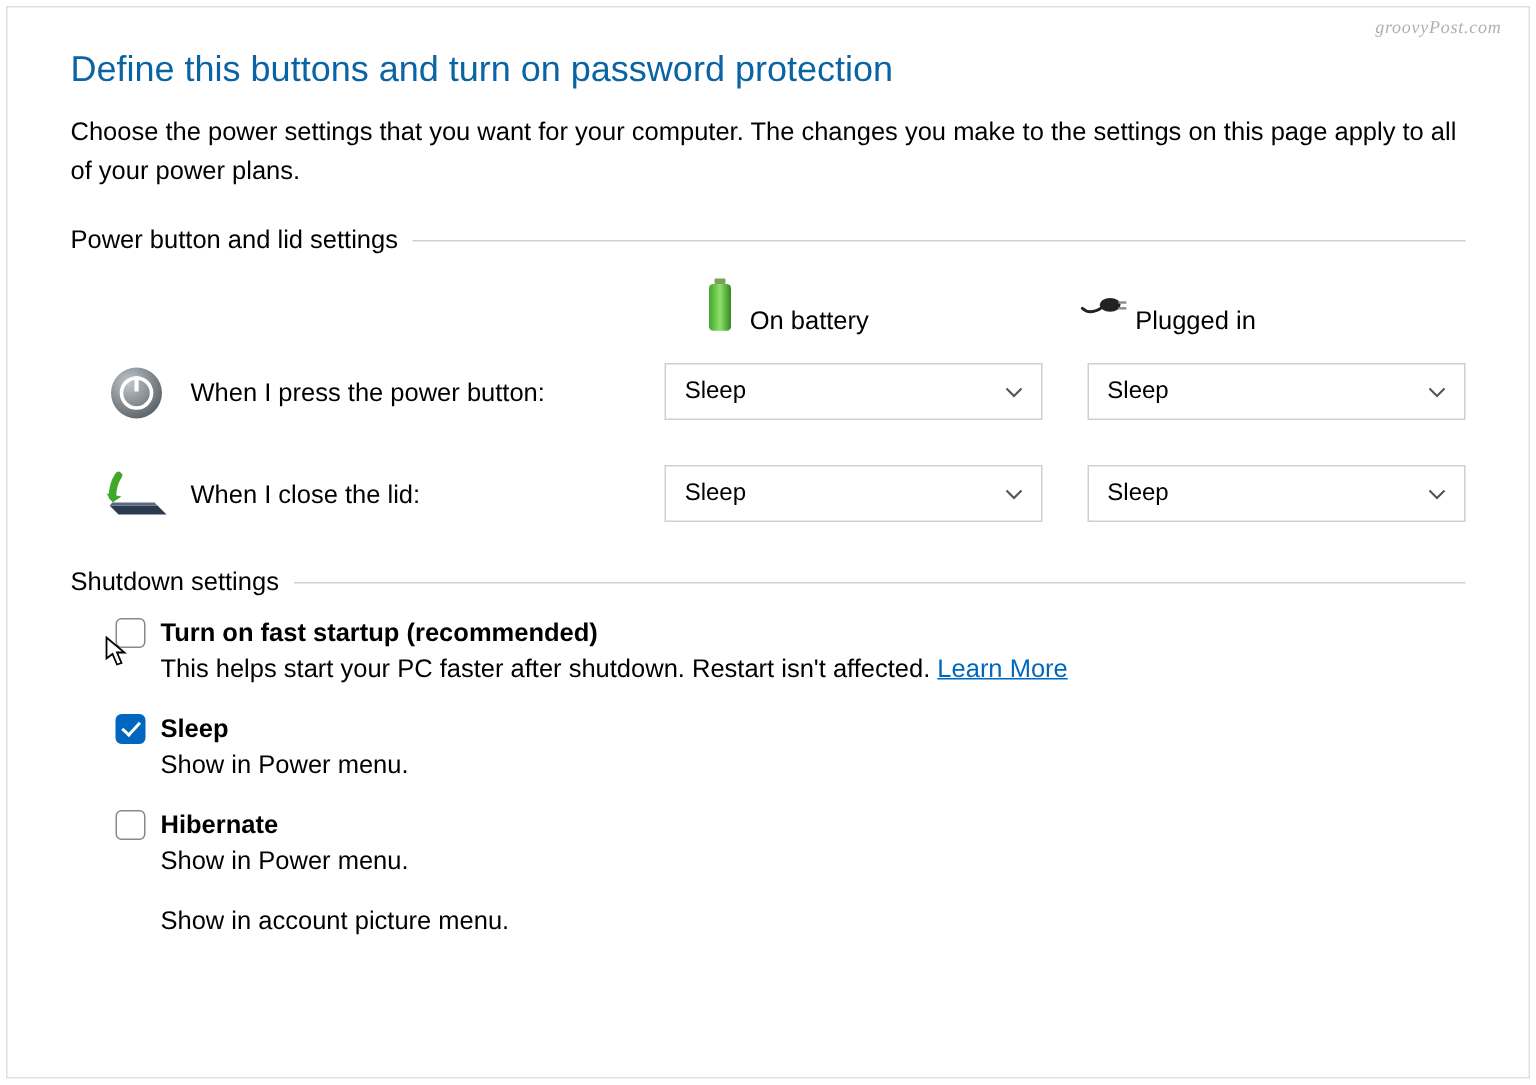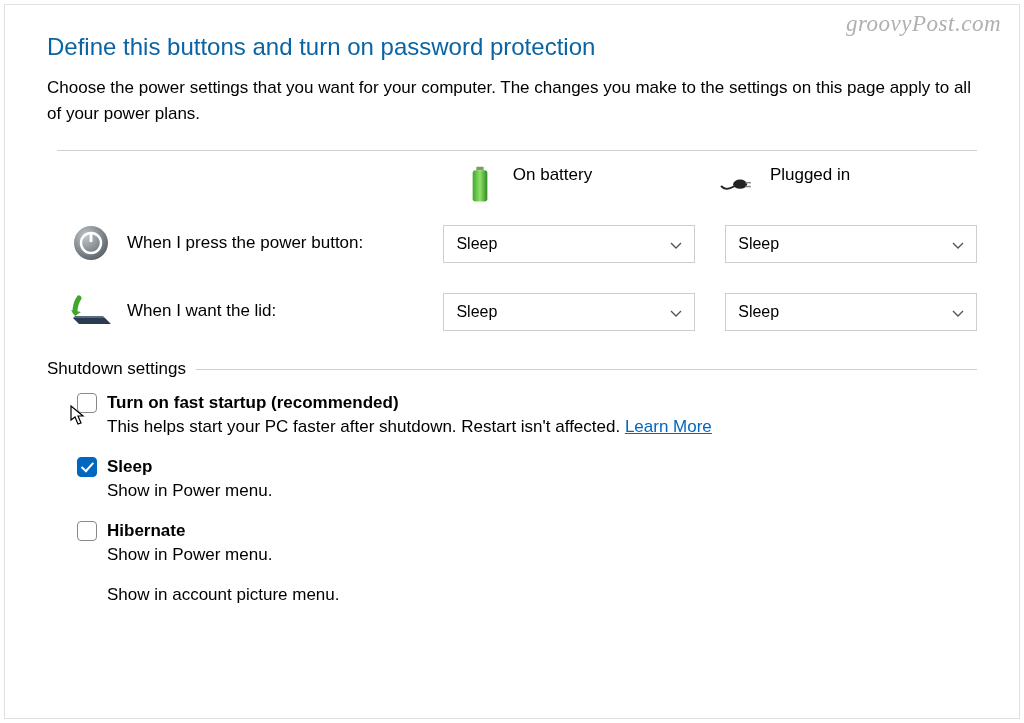--- a/index.html
+++ b/index.html
@@ -1,26 +1,26 @@
 <!DOCTYPE html>
 <html><head>
 <meta charset="utf-8">
 <style>
   * { box-sizing: border-box; margin: 0; padding: 0; }
   body { font-family: "Segoe UI", Tahoma, sans-serif; font-size: 16px; color: #000; background: #fff; width: 1024px; height: 723px; overflow: hidden; position: relative; }
   .frame { border: 1px solid #e0e0e0; width: 1016px; height: 715px; margin: 4px; padding: 28px 42px 20px 42px; position: relative; }
-  .watermark { position: absolute; right: 18px; top: 6px; font-family: Georgia, serif; font-style: italic; color: #b0b0b0; font-size: 23px; letter-spacing: 0.5px; }
+  .watermark { position: absolute; right: 18px; top: 6px; font-family: Georgia, serif; font-style: italic; color: #b0b0b0; font-size: 12px; letter-spacing: 0.5px; }
   .page-title { color: #0a64a4; font-size: 24px; font-weight: 400; margin-bottom: 14px; }
   .page-desc { font-size: 17px; color: #000; line-height: 1.5; margin-bottom: 24px; }
   .section-hdr { display: flex; align-items: center; margin-bottom: 14px; font-size: 17px; color: #000; }
   .section-hdr .line { flex: 1; height: 1px; background: #d0d0d0; margin-left: 10px; }
   .cols-hdr { display: flex; margin-bottom: 18px; padding-left: 40px; }
   .cols-hdr .spacer { width: 380px; }
-  .col-head { display: flex; align-items: flex-start; gap: 16px; width: 260px; font-size: 17px; }
-  .setting-row { display: flex; align-items: flex-end; margin-bottom: 28px; padding-left: 22px; }
+  .col-head { display: flex; align-items: flex-end; gap: 3px; width: 260px; font-size: 17px; }
+  .setting-row { display: flex; align-items: flex-start; margin-bottom: 28px; padding-left: 22px; }
   .setting-label { display: flex; align-items: center; gap: 14px; width: 398px; font-size: 17px; }
   .dropdown { width: 266px; height: 38px; border: 1px solid #cfcfcf; background: #fff; display: flex; align-items: center; justify-content: space-between; padding: 0 12px; margin-right: 30px; font-size: 16px; cursor: default; }
   .dropdown:last-child { margin-right: 0; }
   .chev { width: 12px; height: 12px; }
   .chev svg { width: 12px; height: 12px; }
   .shutdown-list { padding-left: 30px; margin-top: 10px; }
   .sd-item { margin-bottom: 20px; }
   .sd-top { display: flex; align-items: center; gap: 10px; position: relative; }
   .sd-title { font-weight: 700; font-size: 17px; }
   .sd-desc { font-size: 17px; color: #000; margin-left: 30px; margin-top: 4px; }
@@ -36,20 +36,21 @@
 </head>
 <body>
 
 <div class="frame">
   <div class="watermark">groovyPost.com</div>
 
   <h1 class="page-title">Define this buttons and turn on password protection</h1>
   <p class="page-desc">Choose the power settings that you want for your computer. The changes you make to the settings on this page apply to all of your power plans.</p>
 
   <div class="section-hdr">
+    <span>Power button and lid settings</span>
     <span class="line"></span>
   </div>
 
   <div class="cols-hdr">
     <div class="spacer"></div>
     <div class="col-head">
       <span class="icon-col">
         <svg viewBox="0 0 24 40" width="22" height="38">
           <rect x="8" y="0" width="8" height="4" rx="1" fill="#7aa05a"></rect>
           <rect x="4" y="4" width="16" height="34" rx="3" fill="url(#bg)"></rect>
@@ -111,21 +112,21 @@
   <div class="setting-row">
     <div class="setting-label">
       <span class="icon-row">
         <svg viewBox="0 0 44 34" width="44" height="34">
           <path d="M4 24 L36 24 L42 30 L10 30 Z" fill="#2a3b4f"></path>
           <path d="M6 22 L34 22 L36 24 L4 24 Z" fill="#5a6b7f"></path>
           <path d="M10 4 Q 6 10 6 18" stroke="#3fa82b" stroke-width="5" fill="none" stroke-linecap="round"></path>
           <path d="M2 16 L6 22 L12 18 Z" fill="#3fa82b"></path>
         </svg>
       </span>
-      <span>When I want the lid:</span>
+      <span>When I close the lid:</span>
     </div>
     <div class="dropdown">
       <span>Sleep</span>
       <span class="chev"><svg viewBox="0 0 12 12">
             <path d="M1 3 L6 8 L11 3" stroke="#555" stroke-width="1.4" fill="none"></path>
           </svg></span>
     </div>
     <div class="dropdown">
       <span>Sleep</span>
       <span class="chev"><svg viewBox="0 0 12 12">

